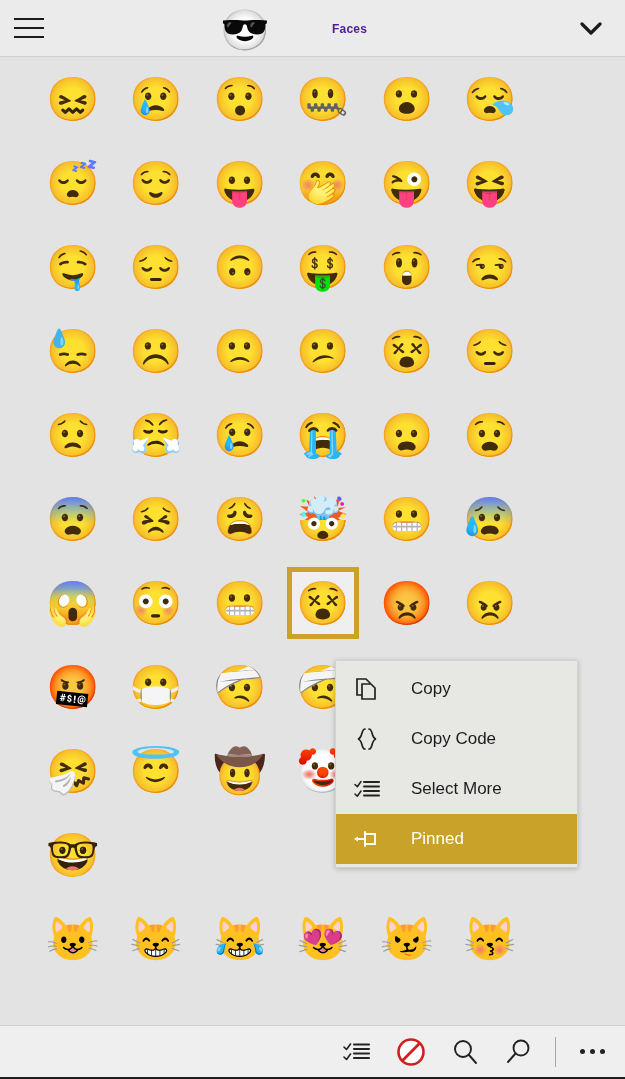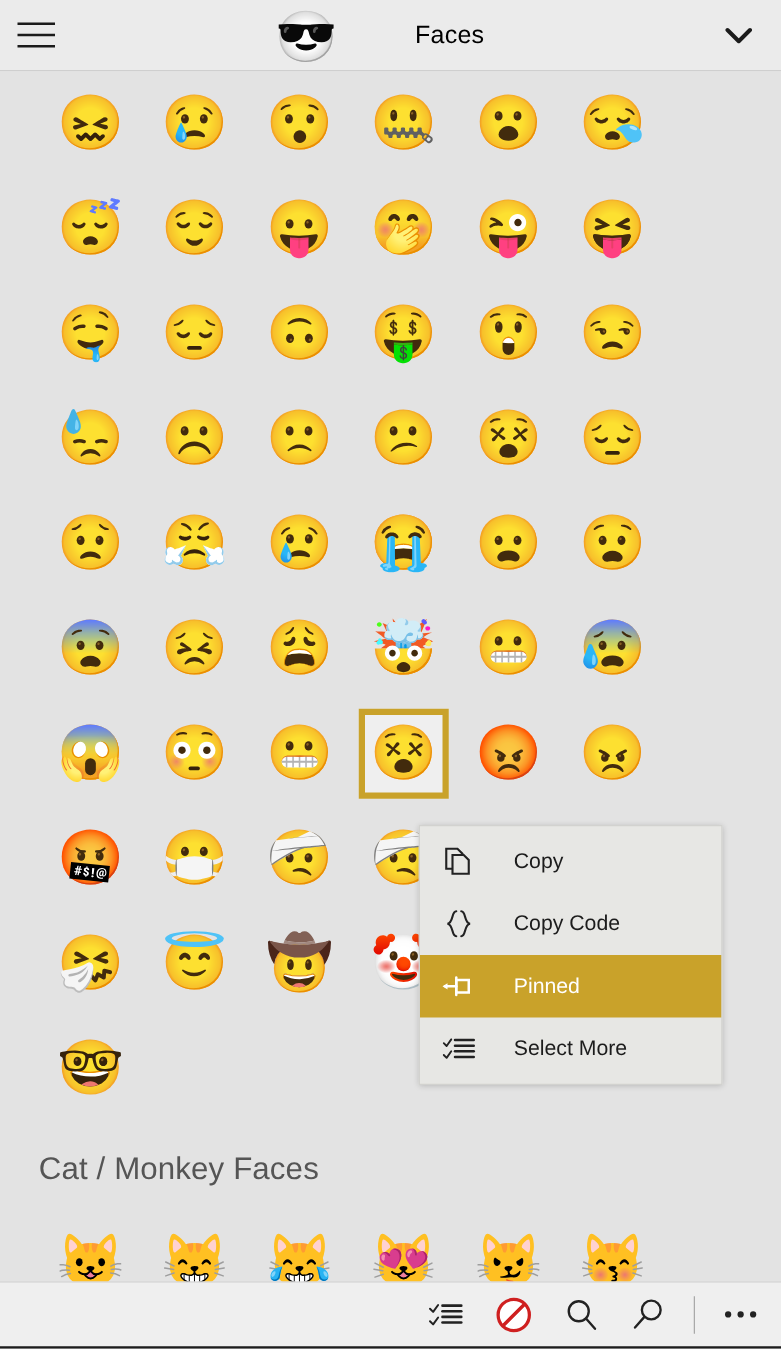--- a/index.html
+++ b/index.html
@@ -42,21 +42,21 @@
     left: 222px; top: 7px;
     width: 46px; height: 46px;
     display: flex; align-items: center; justify-content: center;
     font-size: 40px; line-height: 1;
     filter: grayscale(1) contrast(1.45);
   }
   #page-title {
     position: absolute;
     left: 332px; top: 0; height: 57px;
     display: flex; align-items: center;
-    font-size: 20px; font-weight: normal; color: #000000;
+    font-size: 12px; font-weight: bold; color: #4c1d95;
     letter-spacing: .2px;
   }
   #chevron-down {
     position: absolute;
     right: 8px; top: 0; height: 57px; width: 52px;
     display: flex; align-items: center; justify-content: center;
     cursor: pointer;
   }
 
   
@@ -451,21 +451,20 @@
             <div class="emoji-inner">
               <span class="emoji-glyph">🤫</span>
             </div>
           </div>
           <div class="emoji-cell">
             <div class="emoji-inner">
               <span class="emoji-glyph">🤓</span>
             </div>
           </div>
         </div>
-        <div class="section-header">Cat / Monkey Faces</div>
         <div class="emoji-grid">
           <div class="emoji-cell">
             <div class="emoji-inner">
               <span class="emoji-glyph">😺</span>
             </div>
           </div>
           <div class="emoji-cell">
             <div class="emoji-inner">
               <span class="emoji-glyph">😸</span>
             </div>
@@ -505,46 +504,46 @@
         </div>
         <div class="menu-item">
           <span class="mi-icon">
             <svg width="26" height="26" viewBox="0 0 26 26">
               <path d="M11 3 C7 3 9 12 4 13 C9 14 7 23 11 23" fill="none" stroke="#222" stroke-width="1.7" stroke-linecap="round"></path>
               <path d="M15 3 C19 3 17 12 22 13 C17 14 19 23 15 23" fill="none" stroke="#222" stroke-width="1.7" stroke-linecap="round"></path>
             </svg>
           </span>
           <span class="mi-label">Copy Code</span>
         </div>
-        <div class="menu-item highlight">
-          <span class="mi-icon">
-            <svg width="28" height="22" viewBox="0 0 28 22">
-              <path d="M12 4 v14" stroke="#fff" stroke-width="2" stroke-linecap="round"></path>
-              <path d="M12 6 h10 v10 h-10 z" fill="none" stroke="#fff" stroke-width="2"></path>
-              <path d="M12 11 h-9" stroke="#fff" stroke-width="2" stroke-linecap="round"></path>
-              <path d="M1 11 l4 -2.5 v5 z" fill="#fff"></path>
-            </svg>
-          </span>
-          <span class="mi-label">Pinned</span>
-        </div>
         <div class="menu-item">
           <span class="mi-icon">
             <svg width="27" height="23" viewBox="0 0 27 23">
               <path d="M1 6.5 L3.3 8.8 L7 3.5" fill="none" stroke="#222" stroke-width="1.5" stroke-linecap="round" stroke-linejoin="round"></path>
               <path d="M1 16 L3.3 18.3 L7 13" fill="none" stroke="#222" stroke-width="1.5" stroke-linecap="round" stroke-linejoin="round"></path>
               <g stroke="#222" stroke-width="2" stroke-linecap="round">
                 <line x1="10" y1="4" x2="25" y2="4"></line>
                 <line x1="10" y1="8.5" x2="25" y2="8.5"></line>
                 <line x1="10" y1="13" x2="25" y2="13"></line>
                 <line x1="10" y1="17.5" x2="25" y2="17.5"></line>
               </g>
             </svg>
           </span>
           <span class="mi-label">Select More</span>
         </div>
+        <div class="menu-item highlight">
+          <span class="mi-icon">
+            <svg width="28" height="22" viewBox="0 0 28 22">
+              <path d="M12 4 v14" stroke="#fff" stroke-width="2" stroke-linecap="round"></path>
+              <path d="M12 6 h10 v10 h-10 z" fill="none" stroke="#fff" stroke-width="2"></path>
+              <path d="M12 11 h-9" stroke="#fff" stroke-width="2" stroke-linecap="round"></path>
+              <path d="M1 11 l4 -2.5 v5 z" fill="#fff"></path>
+            </svg>
+          </span>
+          <span class="mi-label">Pinned</span>
+        </div>
       </div>
   </div>
 
   <div id="bottom-bar">
     <div class="tb-btn">
       <svg width="28" height="24" viewBox="0 0 28 24">
         <path d="M1 7 L3.5 9.5 L7.5 4" fill="none" stroke="#222" stroke-width="1.6" stroke-linecap="round" stroke-linejoin="round"></path>
         <path d="M1 17 L3.5 19.5 L7.5 14" fill="none" stroke="#222" stroke-width="1.6" stroke-linecap="round" stroke-linejoin="round"></path>
         <g stroke="#222" stroke-width="2.1" stroke-linecap="round">
           <line x1="11" y1="4.5" x2="26" y2="4.5"></line>

